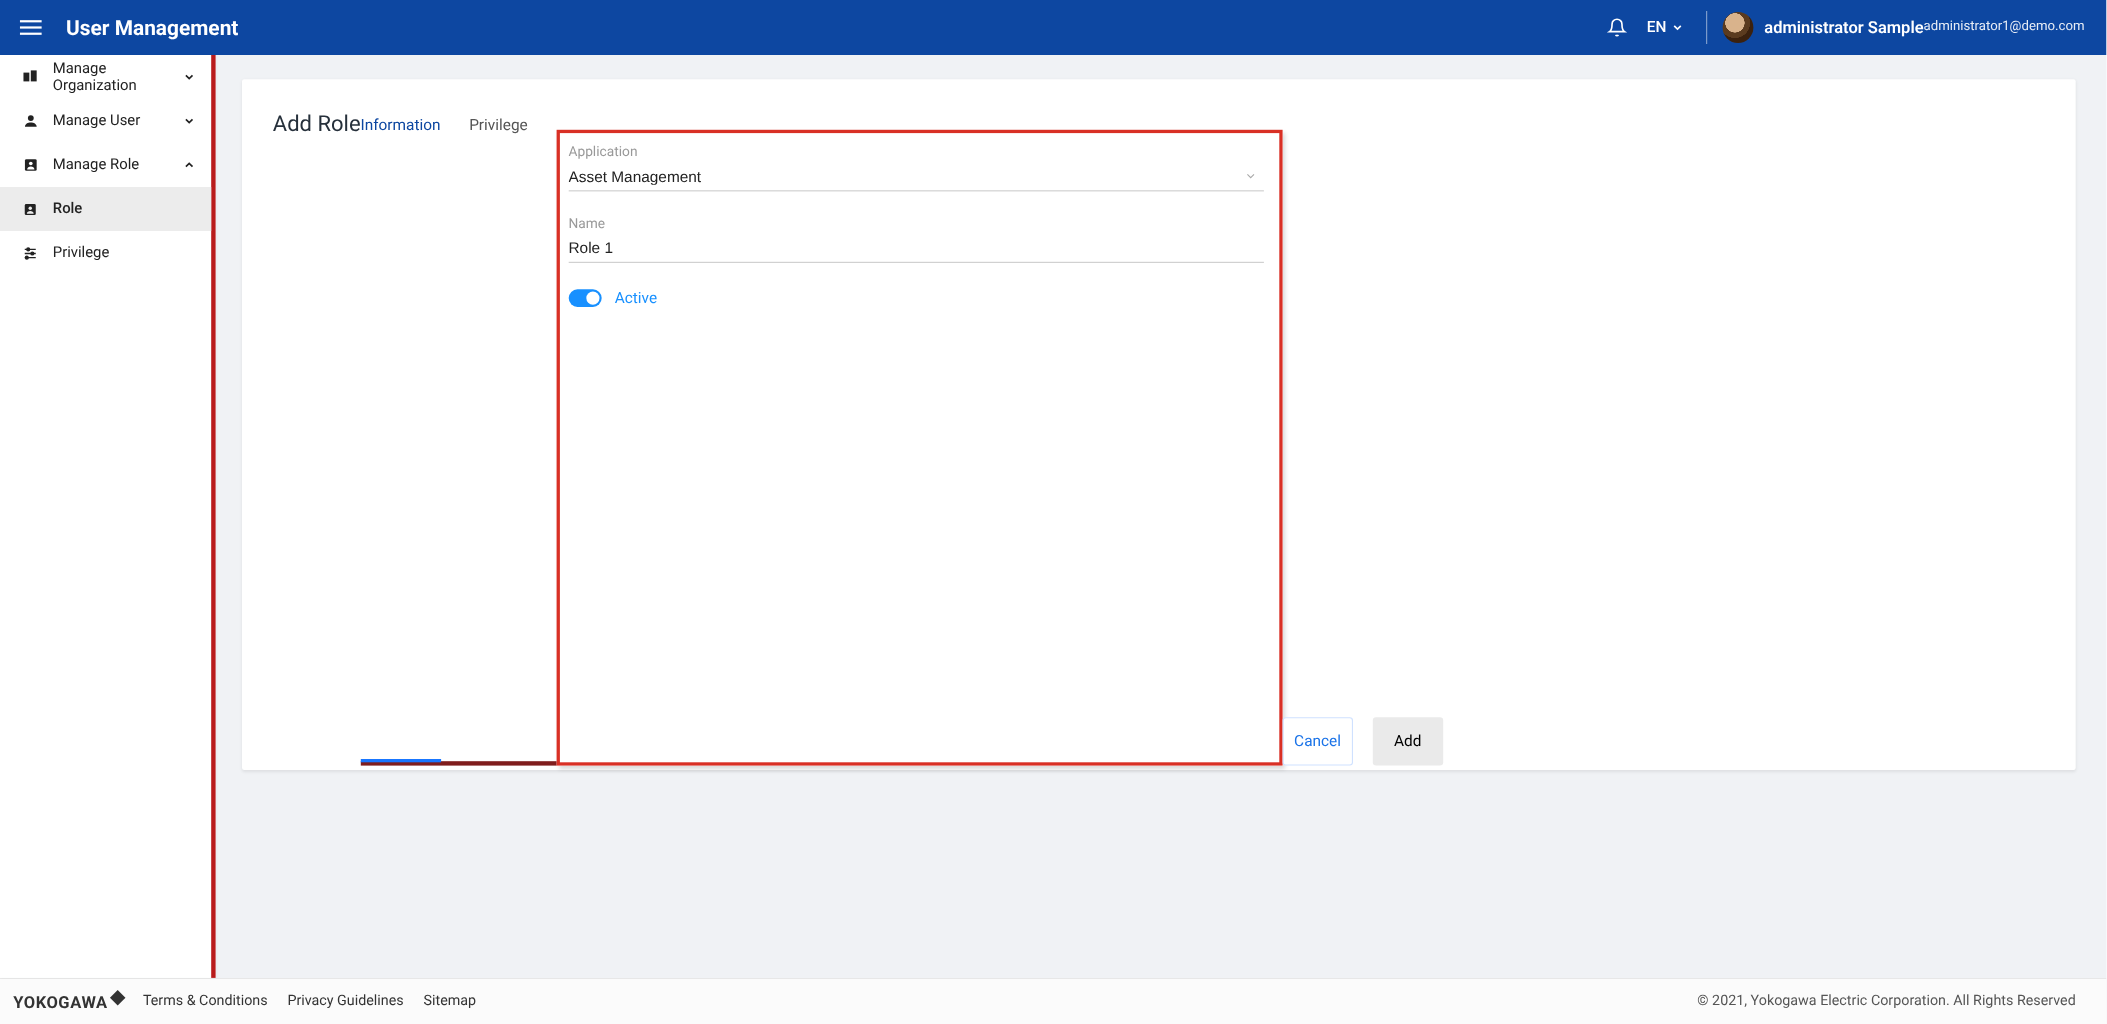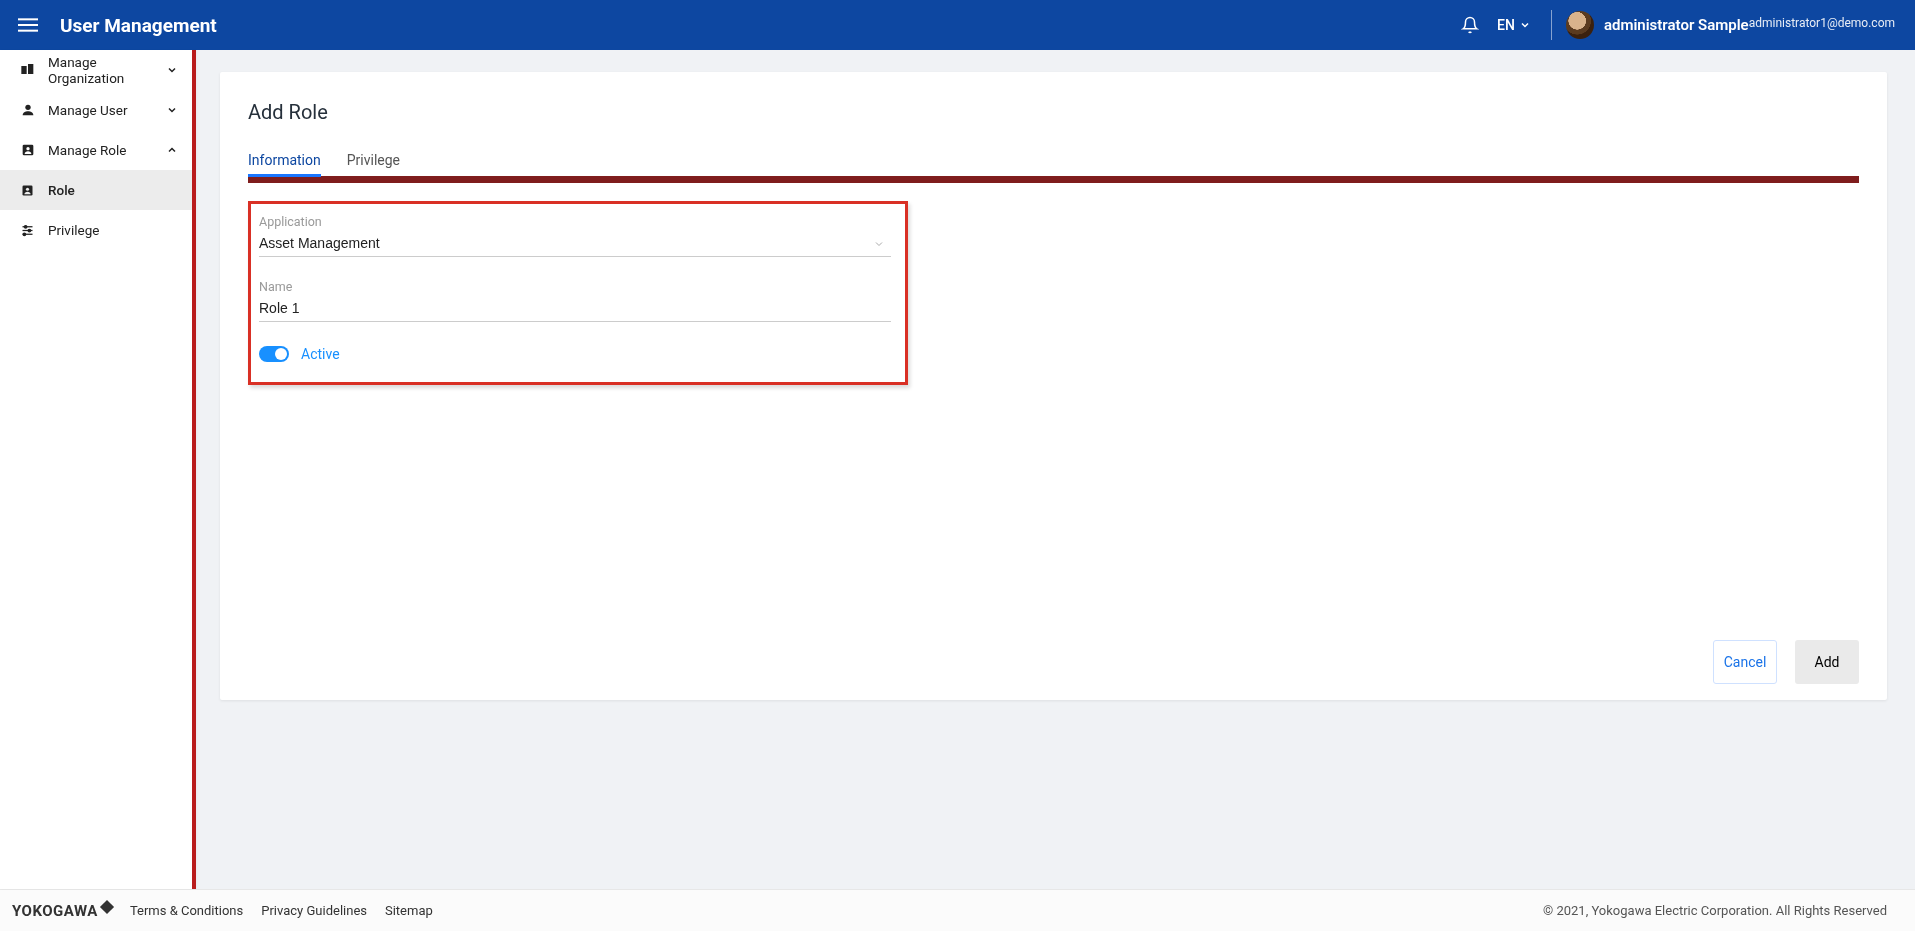--- a/index.html
+++ b/index.html
@@ -65,27 +65,27 @@
   .content-area {
     flex:1;
     padding: 22px 28px 22px 24px;
     position:relative;
     overflow:auto;
   }
   .card {
     background:#fff;
     border-radius:2px;
     box-shadow: 0 1px 3px rgba(0,0,0,0.08);
-    padding: 28px 28px 16px 28px;
+    padding: 28px 28px 4px 28px;
     min-height: 628px;
     display:flex;
-    flex-direction:column;
+    flex-direction:row;
   }
   .card h1 { font-size:20px; font-weight:400; color:#26303b; margin-bottom: 22px; }
-  .tabs { display:flex; border-bottom:7px solid #7f1d1d; margin-bottom: 0; }
+  .tabs { display:flex; border-bottom:4px solid #7f1d1d; margin-bottom: 0; }
   .tab { padding: 6px 0; margin-right: 26px; cursor:pointer; color:#555; font-size:14px;}
   .tab.active { color:#0d47a1; border-bottom: 3px solid #1976ff; margin-bottom:-1px;}
 
   .highlight-box {
     border: 3px solid #d93025;
     margin-top: 18px;
     padding: 10px 14px 20px 8px;
     width: 660px;
     box-shadow: 2px 3px 4px rgba(0,0,0,0.15);
   }

